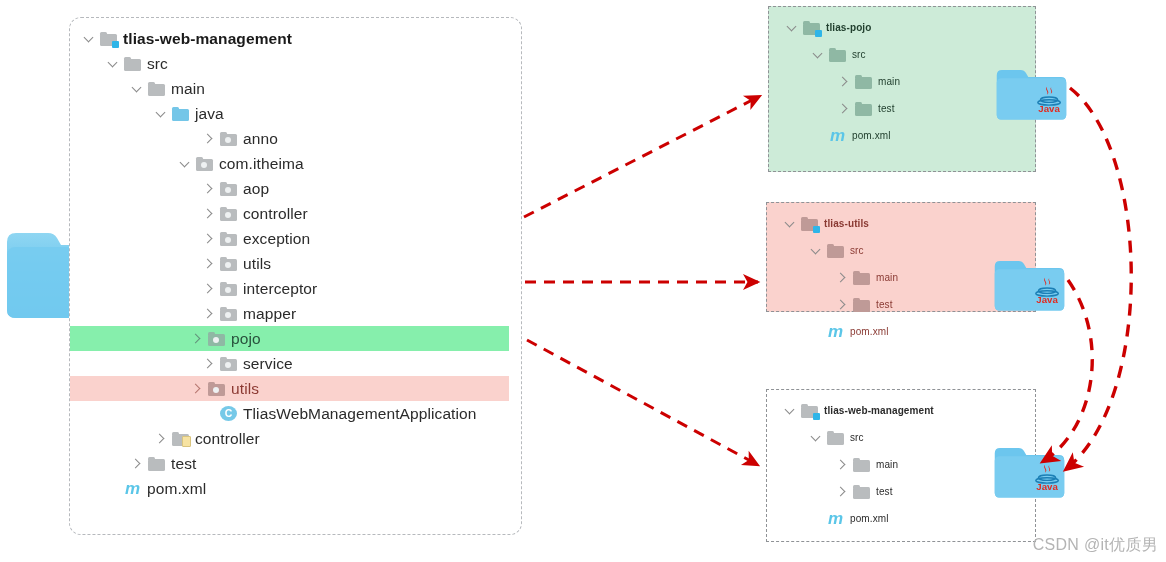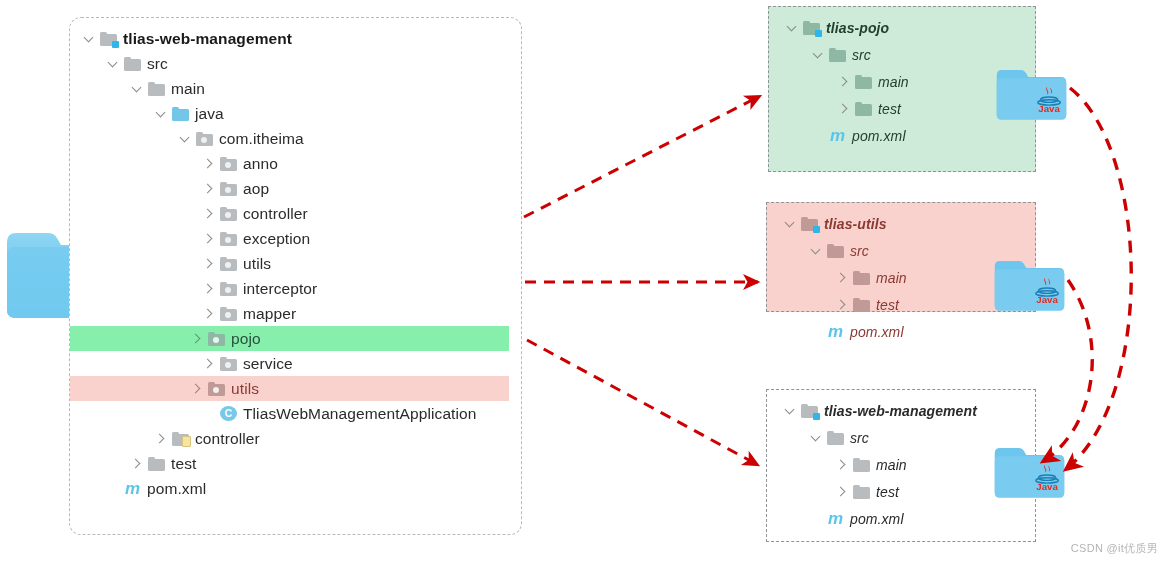--- a/index.html
+++ b/index.html
@@ -147,21 +147,21 @@
   .hl-green .lbl { color: #28503c; }
   .hl-pink  .lbl { color: #8c3a33; }
 
   
   .rpanel {
     position: absolute;
     border: 1.4px dashed #8f9296;
     padding: 7px 0 9px 0;
   }
   .rpanel .row { padding-left: 16px; height: 27px; }
-  .rpanel .row .lbl { font-size: 14px; font-style: italic; }
+  .rpanel .row .lbl { font-size: 10px; }
 
   #panel-pojo {
     left: 768px; top: 6px;
     width: 268px; height: 166px;
     background: #cdebd8;
   }
   #panel-pojo .lbl { color: #22402f; }
   #panel-utils {
     left: 766px; top: 202px;
     width: 270px; height: 110px;
@@ -184,21 +184,21 @@
     position: absolute;
     left: 0; top: 0;
     width: 1166px; height: 562px;
     pointer-events: none;
   }
 
   
   #watermark {
     position: absolute;
     right: 8px; bottom: 6px;
-    font-size: 11px;
+    font-size: 16px;
     color: #b4b4b4;
     letter-spacing: .3px;
   }
 </style>
 </head>
 <body>
 
 <div id="stage">
 
   <div class="javafolder" style="left:4px; top:228px;">
@@ -254,36 +254,36 @@
         <div class="row">
           <span style="display: inline-block; flex: 0 0 72px; width: 72px;"></span>
           <span class="chev down"></span>
           <span class="fold blue">
             <i class="tab"></i>
             <i class="body"></i>
           </span>
           <span class="lbl">java</span>
         </div>
         <div class="row">
+          <span style="display: inline-block; flex: 0 0 120px; width: 120px;"></span>
+          <span class="chev right"></span>
+          <span class="fold gray pkg">
+            <i class="tab"></i>
+            <i class="body"></i>
+          </span>
+          <span class="lbl">anno</span>
+        </div>
+        <div class="row">
           <span style="display: inline-block; flex: 0 0 96px; width: 96px;"></span>
           <span class="chev down"></span>
           <span class="fold gray pkg">
             <i class="tab"></i>
             <i class="body"></i>
           </span>
           <span class="lbl">com.itheima</span>
-        </div>
-        <div class="row">
-          <span style="display: inline-block; flex: 0 0 120px; width: 120px;"></span>
-          <span class="chev right"></span>
-          <span class="fold gray pkg">
-            <i class="tab"></i>
-            <i class="body"></i>
-          </span>
-          <span class="lbl">anno</span>
         </div>
         <div class="row">
           <span style="display: inline-block; flex: 0 0 120px; width: 120px;"></span>
           <span class="chev right"></span>
           <span class="fold gray pkg">
             <i class="tab"></i>
             <i class="body"></i>
           </span>
           <span class="lbl">aop</span>
         </div>

